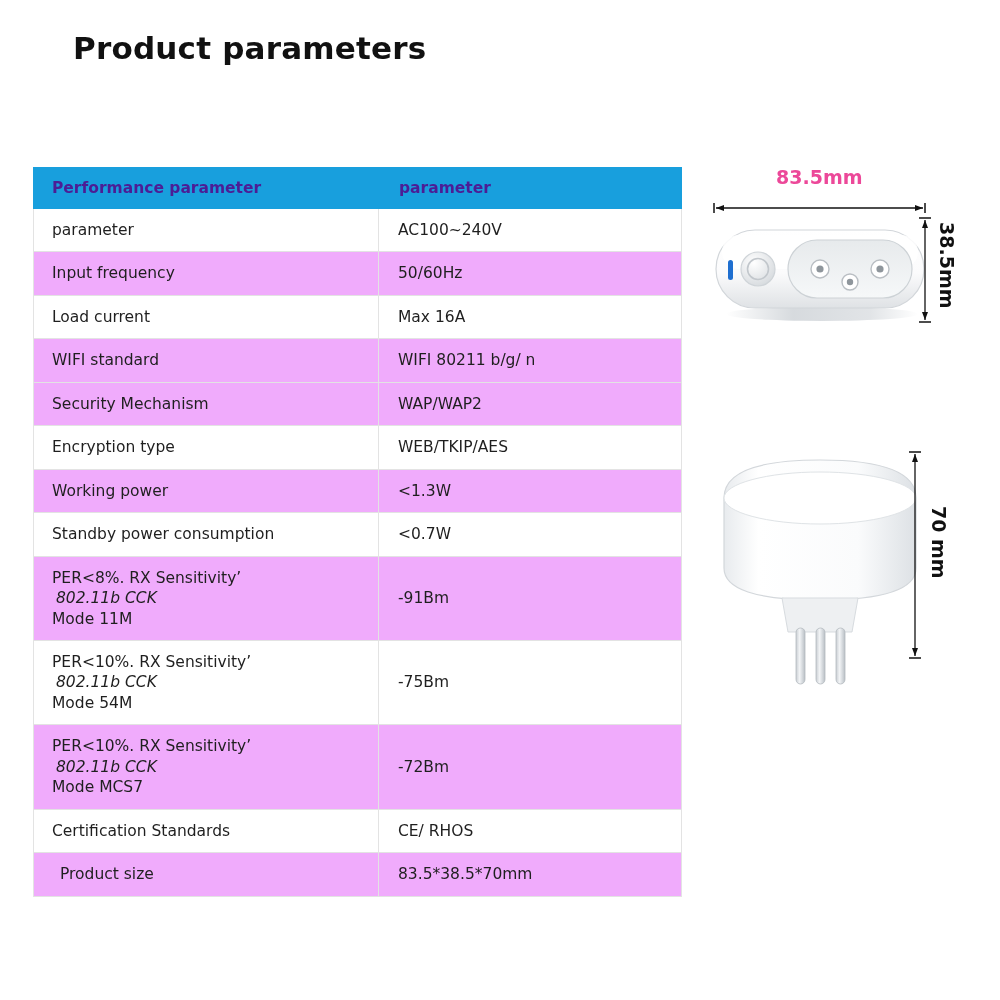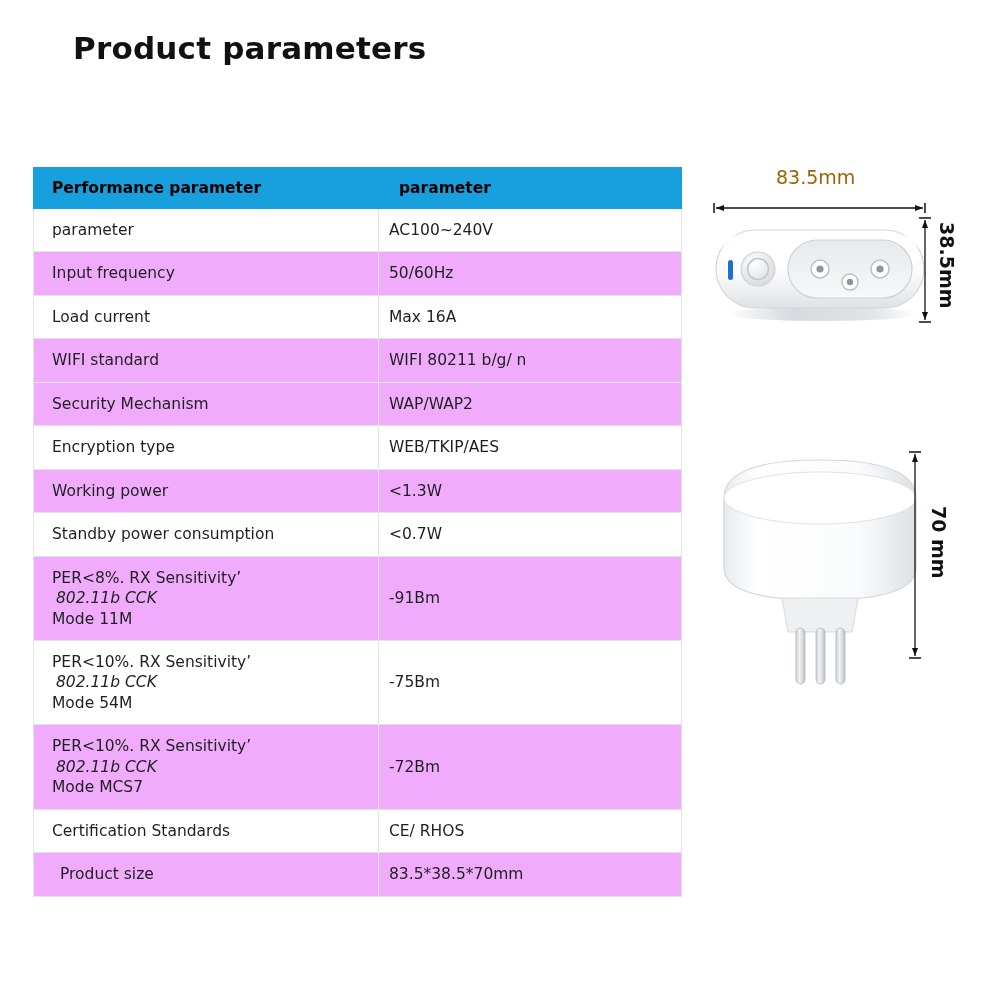--- a/index.html
+++ b/index.html
@@ -35,41 +35,41 @@
     width: 648px;
     border-collapse: collapse;
     table-layout: fixed;
     font-size: 15.5px;
   }
   .spec-table col.c1 { width: 345px; }
   .spec-table col.c2 { width: 303px; }
 
   .spec-table th {
     background: #189fdd;
-    color: #000000;
+    color: #4c1d95;
     font-weight: bold;
     text-align: left;
     font-size: 15.5px;
     padding: 11px 0 11px 18px;
     border: 1px solid #189fdd;
     white-space: nowrap;
   }
   .spec-table th.col2 {
     padding-left: 20px;
   }
   .spec-table td {
     border: 1px solid #e3e3e3;
     padding: 11px 0 11px 18px;
     color: #1f1f1f;
     vertical-align: middle;
     background: #ffffff;
     line-height: 1.32;
   }
   .spec-table td.val {
-    padding-left: 10px;
+    padding-left: 19px;
     margin-left: 24px;
   }
   .spec-table tr.alt td {
     background: #f0abfc;
   }
   .spec-table td .sub {
     display: block;
     padding-left: 4px;
     font-style: italic;
   }
@@ -85,22 +85,22 @@
     width: 300px;
     height: 560px;
   }
 
   
   .dim-top-label {
     position: absolute;
     left: 86px;
     top: 16px;
     font-size: 19px;
-    font-weight: normal;
-    color: #a16207;
+    font-weight: bold;
+    color: #ec4899;
     white-space: nowrap;
   }
   .dim-h-arrow {
     position: absolute;
     left: 22px;
     top: 52px;
     width: 215px;
     height: 12px;
   }
   .dim-v-arrow-1 {

